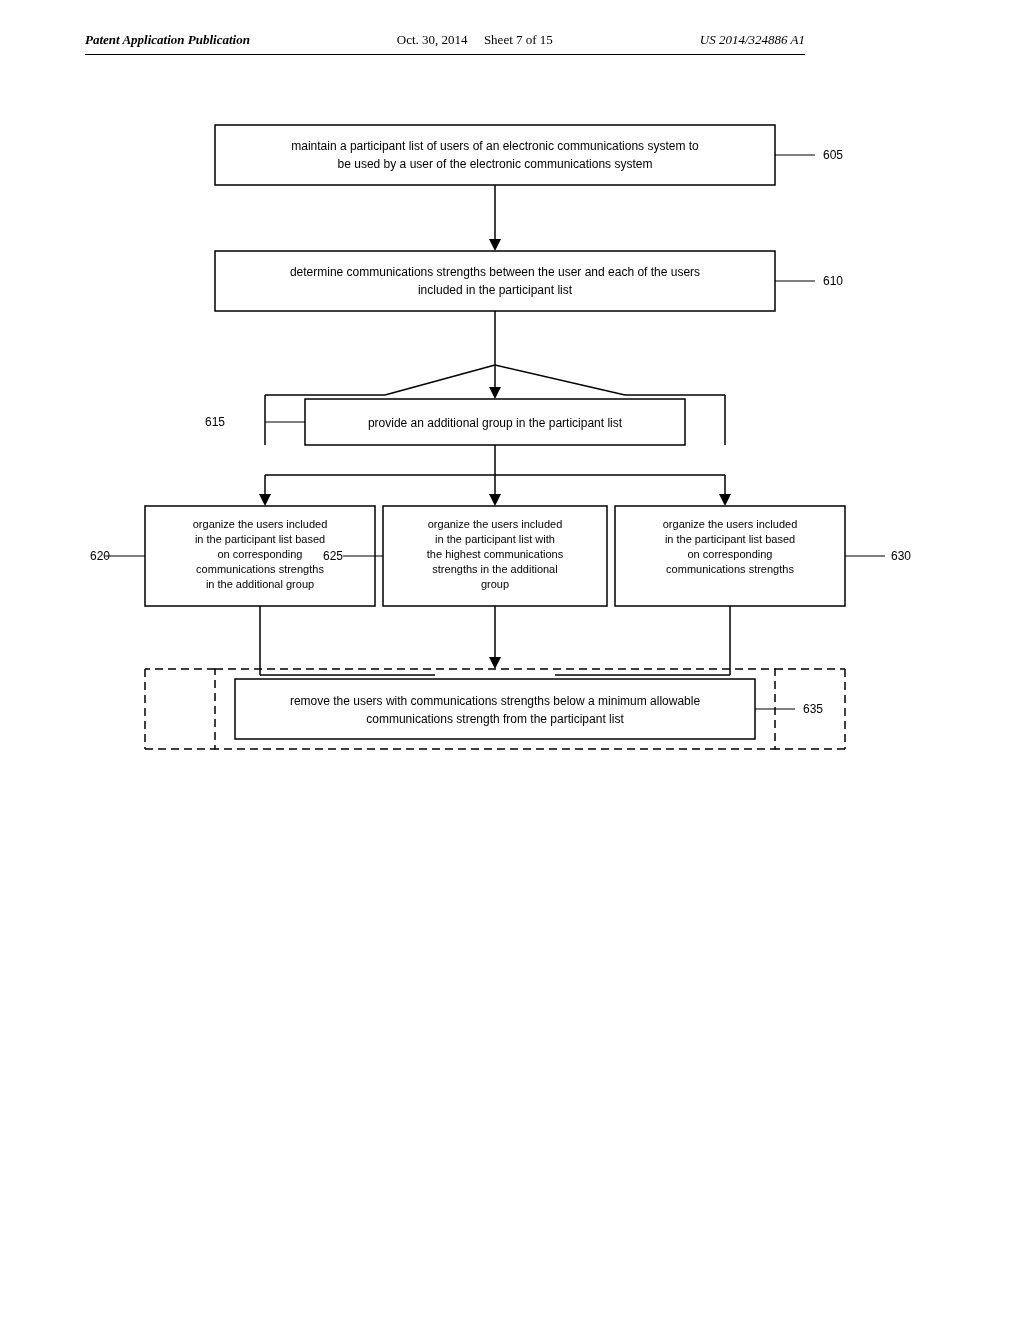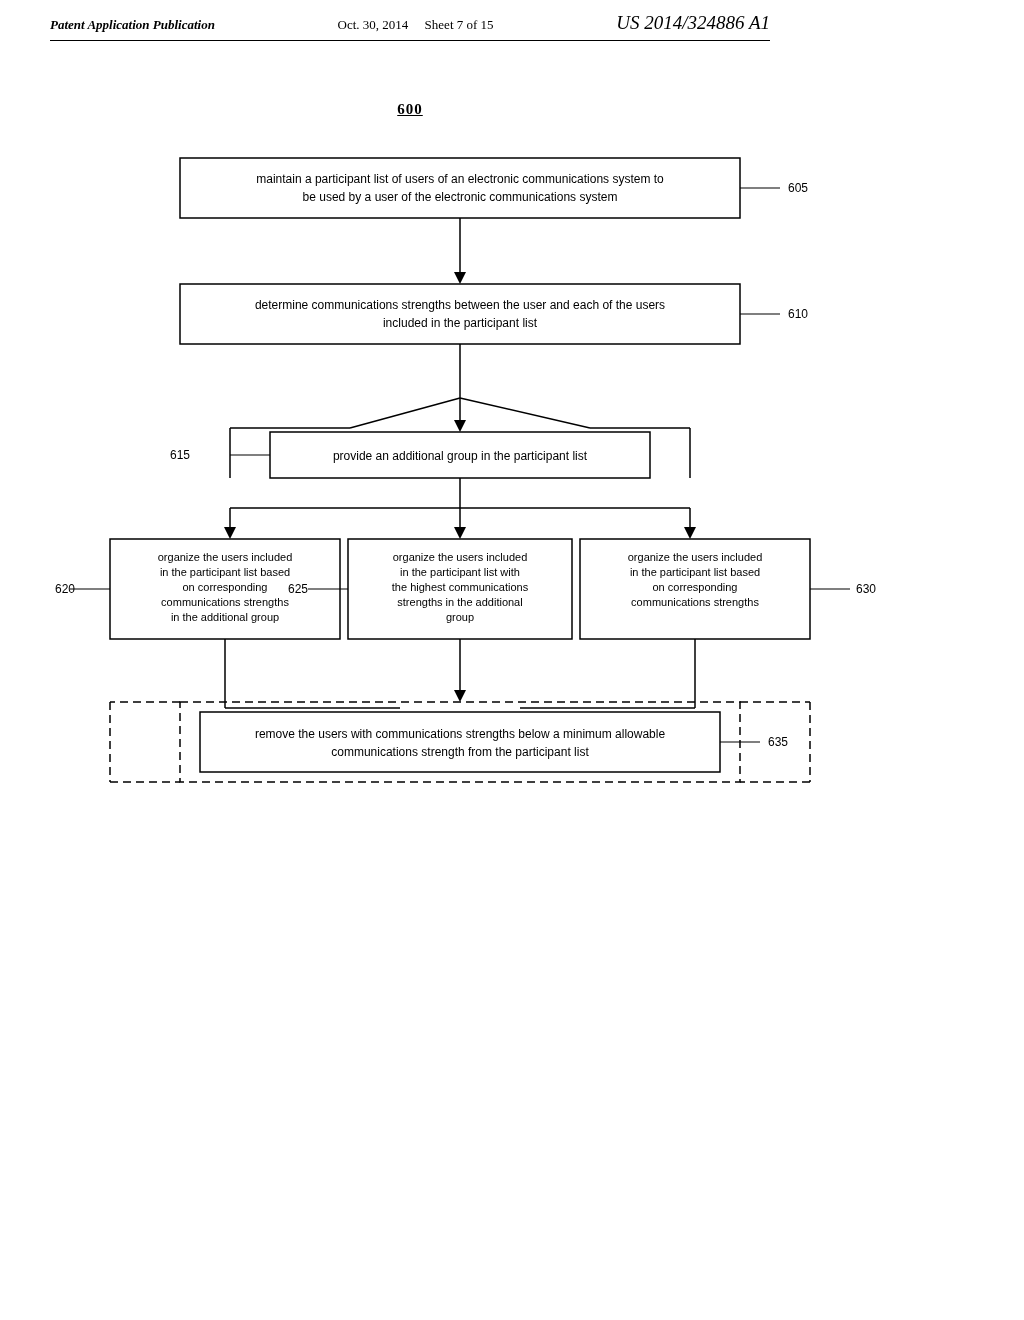--- a/index.html
+++ b/index.html
@@ -10,21 +10,22 @@
       min-height: 1320px;
       position: relative;
       overflow-x: hidden;
     }
 
     .page {
       width: 820px;
       min-height: 1320px;
       background: #fff;
       position: relative;
-      padding: 12px 50px;
+      padding: 32px 50px;
+      margin-left: 35px;
     }
 
     
     .header {
       display: flex;
       justify-content: space-between;
       align-items: baseline;
       border-bottom: 1px solid #000;
       padding-bottom: 6px;
       margin-bottom: 0;
@@ -32,21 +33,21 @@
     .header-left {
       font-size: 13px;
       font-weight: bold;
       font-style: italic;
     }
     .header-center {
       font-size: 13px;
       text-align: left;
     }
     .header-right {
-      font-size: 19px;
+      font-size: 13px;
       font-style: italic;
     }
 
     
     .diagram-area {
       margin-top: 60px;
       position: relative;
       width: 100%;
     }
 
@@ -81,21 +82,20 @@
   <div class="header">
     <span class="header-left">Patent Application Publication</span>
     <span class="header-center">
       <span>Oct. 30, 2014</span>&nbsp;&nbsp;&nbsp;&nbsp;
       <span>Sheet 7 of 15</span>
     </span>
     <span class="header-right">US 2014/324886 A1</span>
   </div>
 
   <div class="diagram-area">
-    <div class="fig-title">600</div>
 
     <svg class="flowchart-svg" width="860" height="860" viewBox="0 0 860 860">
 
       <rect x="130" y="10" width="560" height="60" fill="none" stroke="#000" stroke-width="1.5"></rect>
       <text x="410" y="35" font-size="12" font-family="Arial, sans-serif" text-anchor="middle">maintain a participant list of users of an electronic communications system to</text>
       <text x="410" y="53" font-size="12" font-family="Arial, sans-serif" text-anchor="middle">be used by a user of the electronic communications system</text>
 
       <line x1="690" y1="40" x2="730" y2="40" stroke="#000" stroke-width="1.2"></line>
       <text x="738" y="44" font-size="12" font-family="Arial, sans-serif">605</text>
 

